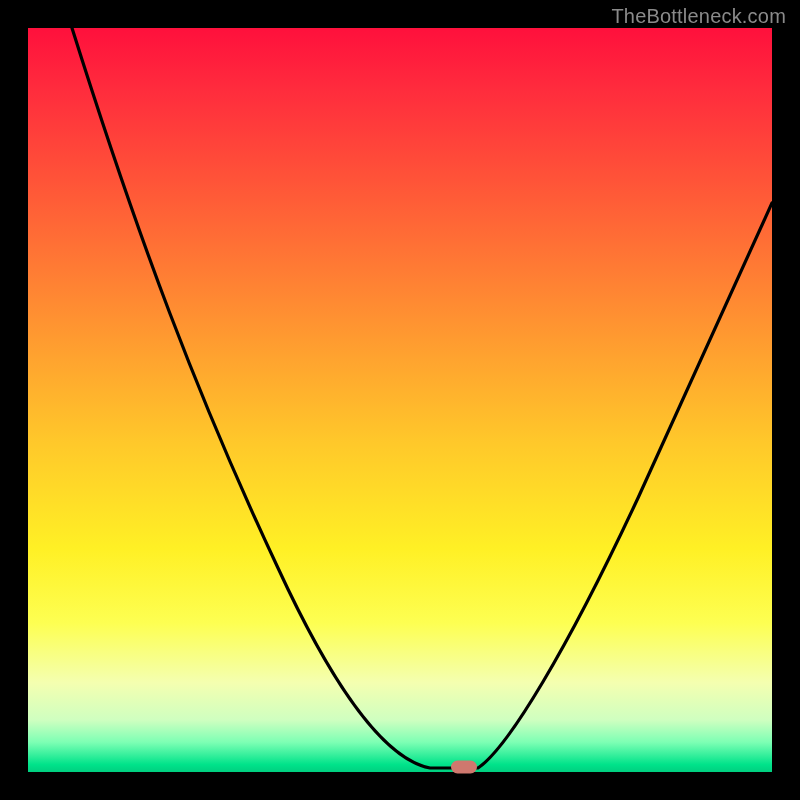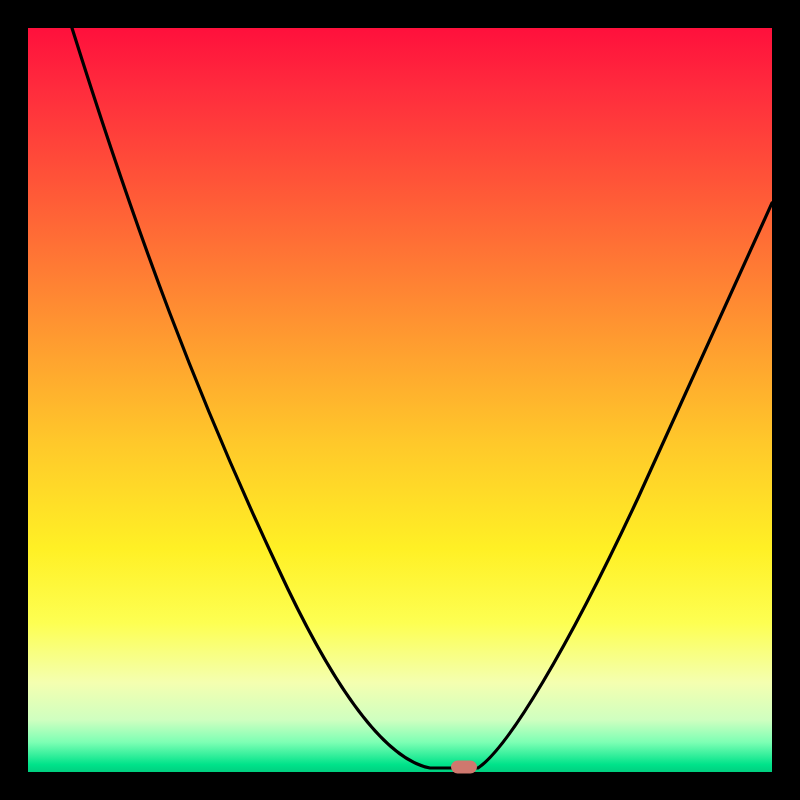--- a/index.html
+++ b/index.html
@@ -78,13 +78,14 @@
                C 310 670, 360 732, 402 740
                L 450 740
                C 480 720, 540 620, 610 470
                C 670 340, 720 230, 744 175" stroke="#000" stroke-width="3.2" fill="none" stroke-linecap="round" stroke-linejoin="round"></path>
     </svg>
 
     <div class="marker" style="left:436px; top:739px;"></div>
 
   </div>
 
+  <div class="attribution">TheBottleneck.com</div>
 </div>
 
 </body></html>

